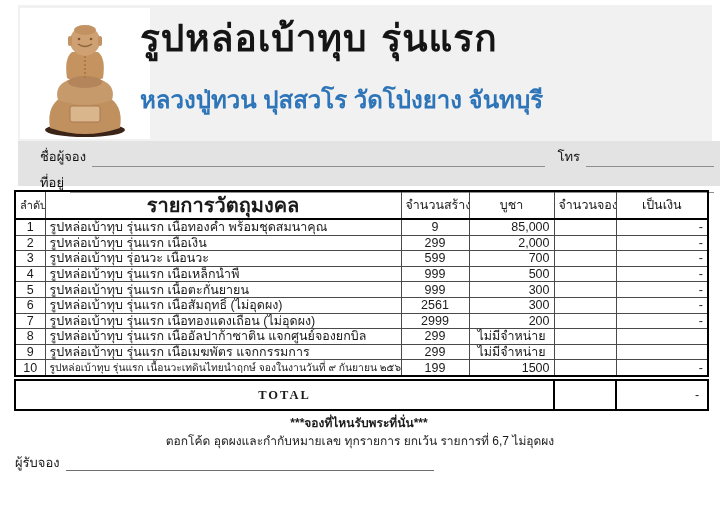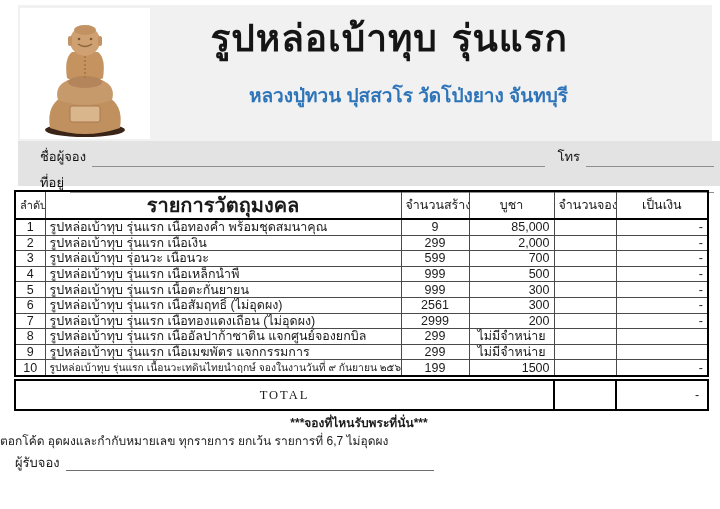--- a/index.html
+++ b/index.html
@@ -4,27 +4,27 @@
 <style>
   html,body{margin:0;padding:0;}
   body{
     width:720px;height:509px;position:relative;background:#ffffff;
     font-family:"Liberation Sans", sans-serif;color:#1a1a1a;overflow:hidden;
   }
   
   .band-top{position:absolute;left:18px;top:5px;width:694px;height:136px;background:#f1f1f1;}
   .statue-box{position:absolute;left:20px;top:8px;width:130px;height:131px;background:#ffffff;}
   .statue-box svg{display:block;width:100%;height:100%;}
-  .title-wrap{position:absolute;left:148px;top:12px;width:420px;text-align:right;}
+  .title-wrap{position:absolute;left:140px;top:12px;width:420px;text-align:left;}
   .main-title{
     font-family:"DejaVu Serif", serif;font-weight:800;font-size:37px;line-height:1.45;
     color:#151515;letter-spacing:1px;
   }
   .sub-title{
-    margin-top:14px;font-size:19px;font-weight:700;color:#2d74b8;
+    margin-top:14px;font-size:24px;font-weight:700;color:#2d74b8;
   }
   
   .band-form{position:absolute;left:18px;top:141px;width:702px;height:45px;background:#e3e3e3;}
   .frow{display:flex;align-items:flex-end;padding:4px 6px 0 22px;height:21px;margin-top:1px;}
   .flabel{font-size:13px;color:#111;white-space:nowrap;padding-right:6px;}
   .fline{border-bottom:1px solid #8f8f8f;height:15px;flex:1;}
   .fline.phone{flex:0 0 128px;}
   .flabel.phone-label{padding-left:12px;}
   
   .main-table{position:absolute;left:14px;top:190px;width:693px;border-collapse:collapse;table-layout:fixed;}
@@ -42,27 +42,27 @@
   .c-made{text-align:center;}
   .c-price{text-align:right;padding-right:8px;}
   .c-price.center-txt{text-align:center;padding-right:4px;}
   .c-reserve{}
   .c-amount{text-align:right;padding-right:8px;}
   .main-table tbody tr:nth-child(10) .c-item{font-size:10.3px;}
   
   .total-table{position:absolute;left:14px;top:379px;width:693px;border-collapse:collapse;table-layout:fixed;}
   .total-table td{border:2px solid #000;height:26px;font-size:12.5px;}
   .t-label{
-    text-align:center;font-family:"Liberation Serif", serif;font-weight:400;
+    text-align:center;font-family:"Liberation Serif", serif;font-weight:700;
     font-size:20px;letter-spacing:2px;
   }
   .t-amount{text-align:right;padding-right:8px;}
   
   .note1{position:absolute;left:0;top:413px;width:718px;text-align:center;font-size:12px;font-weight:700;}
-  .note2{position:absolute;left:0;top:431px;width:720px;text-align:left;font-size:12px;}
+  .note2{position:absolute;left:0;top:431px;width:720px;text-align:center;font-size:12px;}
   .receiver{position:absolute;left:15px;top:452px;font-size:13px;display:flex;align-items:center;}
   .receiver-line{display:inline-block;width:368px;height:15px;border-bottom:1px solid #6f6f6f;margin-left:6px;}
 </style>
 </head>
 <body>
 
 <div class="band-top"></div>
 
 <div class="statue-box">
   <svg viewBox="0 0 130 131">

